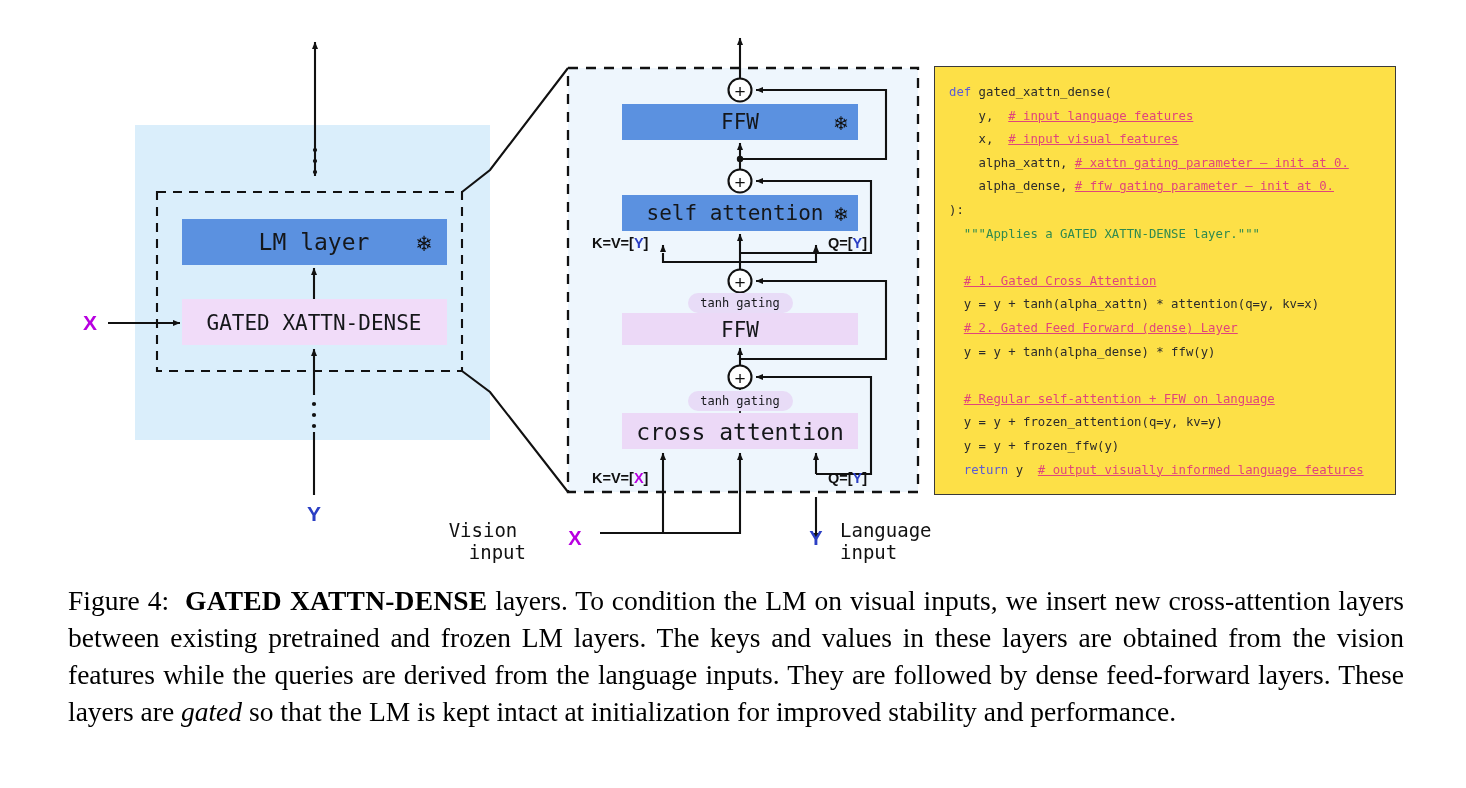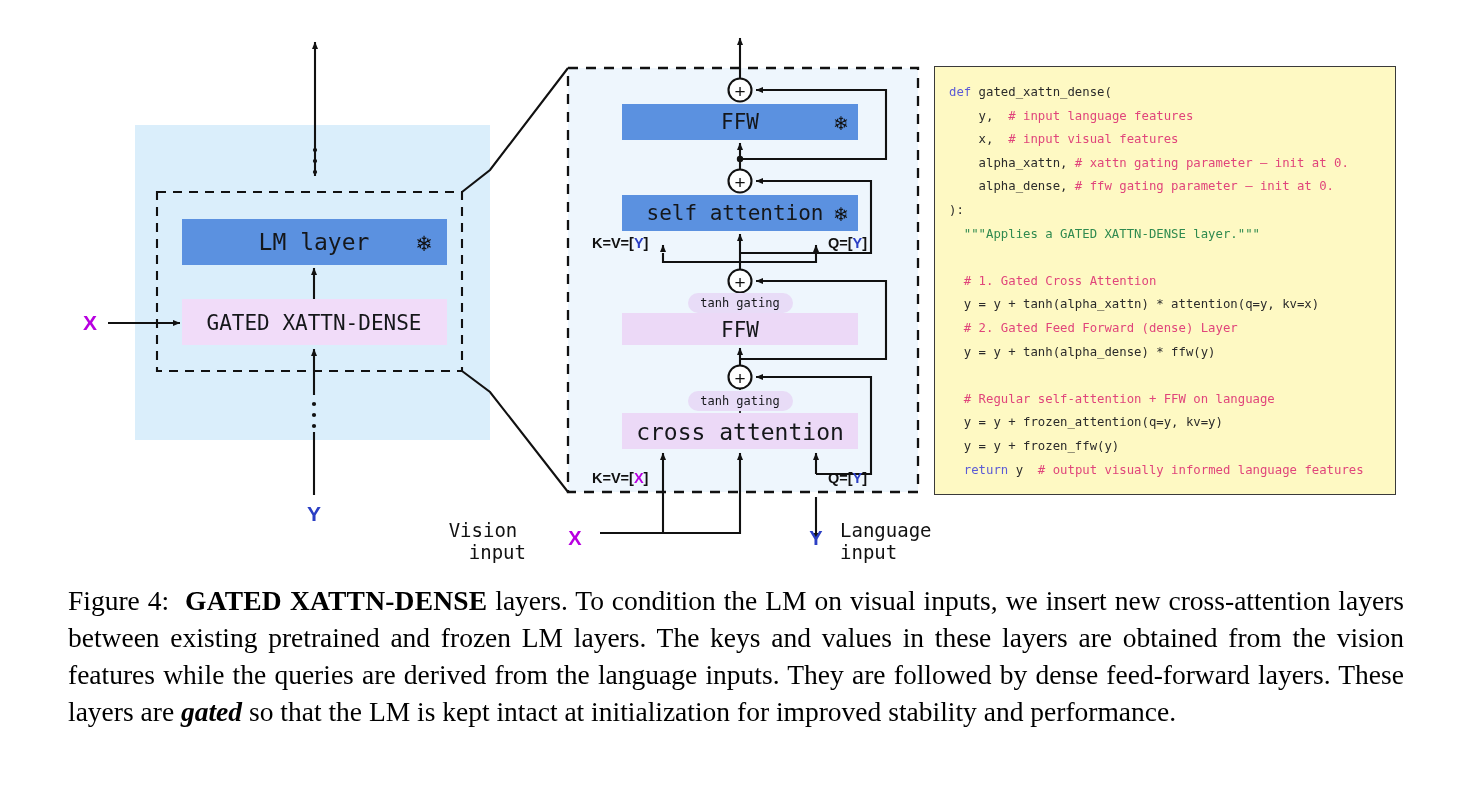--- a/index.html
+++ b/index.html
@@ -29,34 +29,34 @@
   .mono-lbl {
     font-family: "DejaVu Sans Mono", monospace;
   }
   
   #code-panel {
     position: absolute;
     left: 934px;
     top: 66px;
     width: 462px;
     height: 429px;
-    background: #fef9c3;
+    background: #fde047;
     border: 1.5px solid #3a3a3a;
     box-sizing: border-box;
     padding: 14px 12px 10px 14px;
     font-family: "DejaVu Sans Mono", monospace;
     font-size: 12.3px;
     line-height: 23.6px;
     color: #2b2b2b;
     white-space: pre;
     overflow: hidden;
   }
   #code-panel .ln { display: block; height: 23.6px; }
   .tok-kw  { color: #5b5bd6; }
-  .tok-com { color: #e0457b; }
+  .tok-com { color: #e0457b; text-decoration: underline; }
   .tok-str { color: #2f8a4f; }
   .tok-pln { color: #2b2b2b; }
   
   #caption {
     position: absolute;
     left: 68px;
     top: 582px;
     width: 1336px;
     font-family: "Liberation Serif", serif;
     font-size: 27.5px;
@@ -64,21 +64,21 @@
     color: #000000;
     text-align: justify;
     text-justify: inter-word;
   }
   #caption .smallcaps {
     font-variant: small-caps;
     font-weight: bold;
     letter-spacing: 0.2px;
   }
   #caption .bold { font-weight: normal; }
-  #caption .ital { font-style: italic; font-weight: bold; }
+  #caption .ital { font-style: italic; }
   .cap-seg { white-space: pre-wrap; }
 </style>
 </head>
 <body>
 
 <div id="figure-root">
 
   <svg id="diagram-svg" viewBox="0 0 1466 580">
     <defs>
       <marker id="arrow" markerWidth="9" markerHeight="9" refX="7.4" refY="3.2" orient="auto" markerUnits="userSpaceOnUse">

